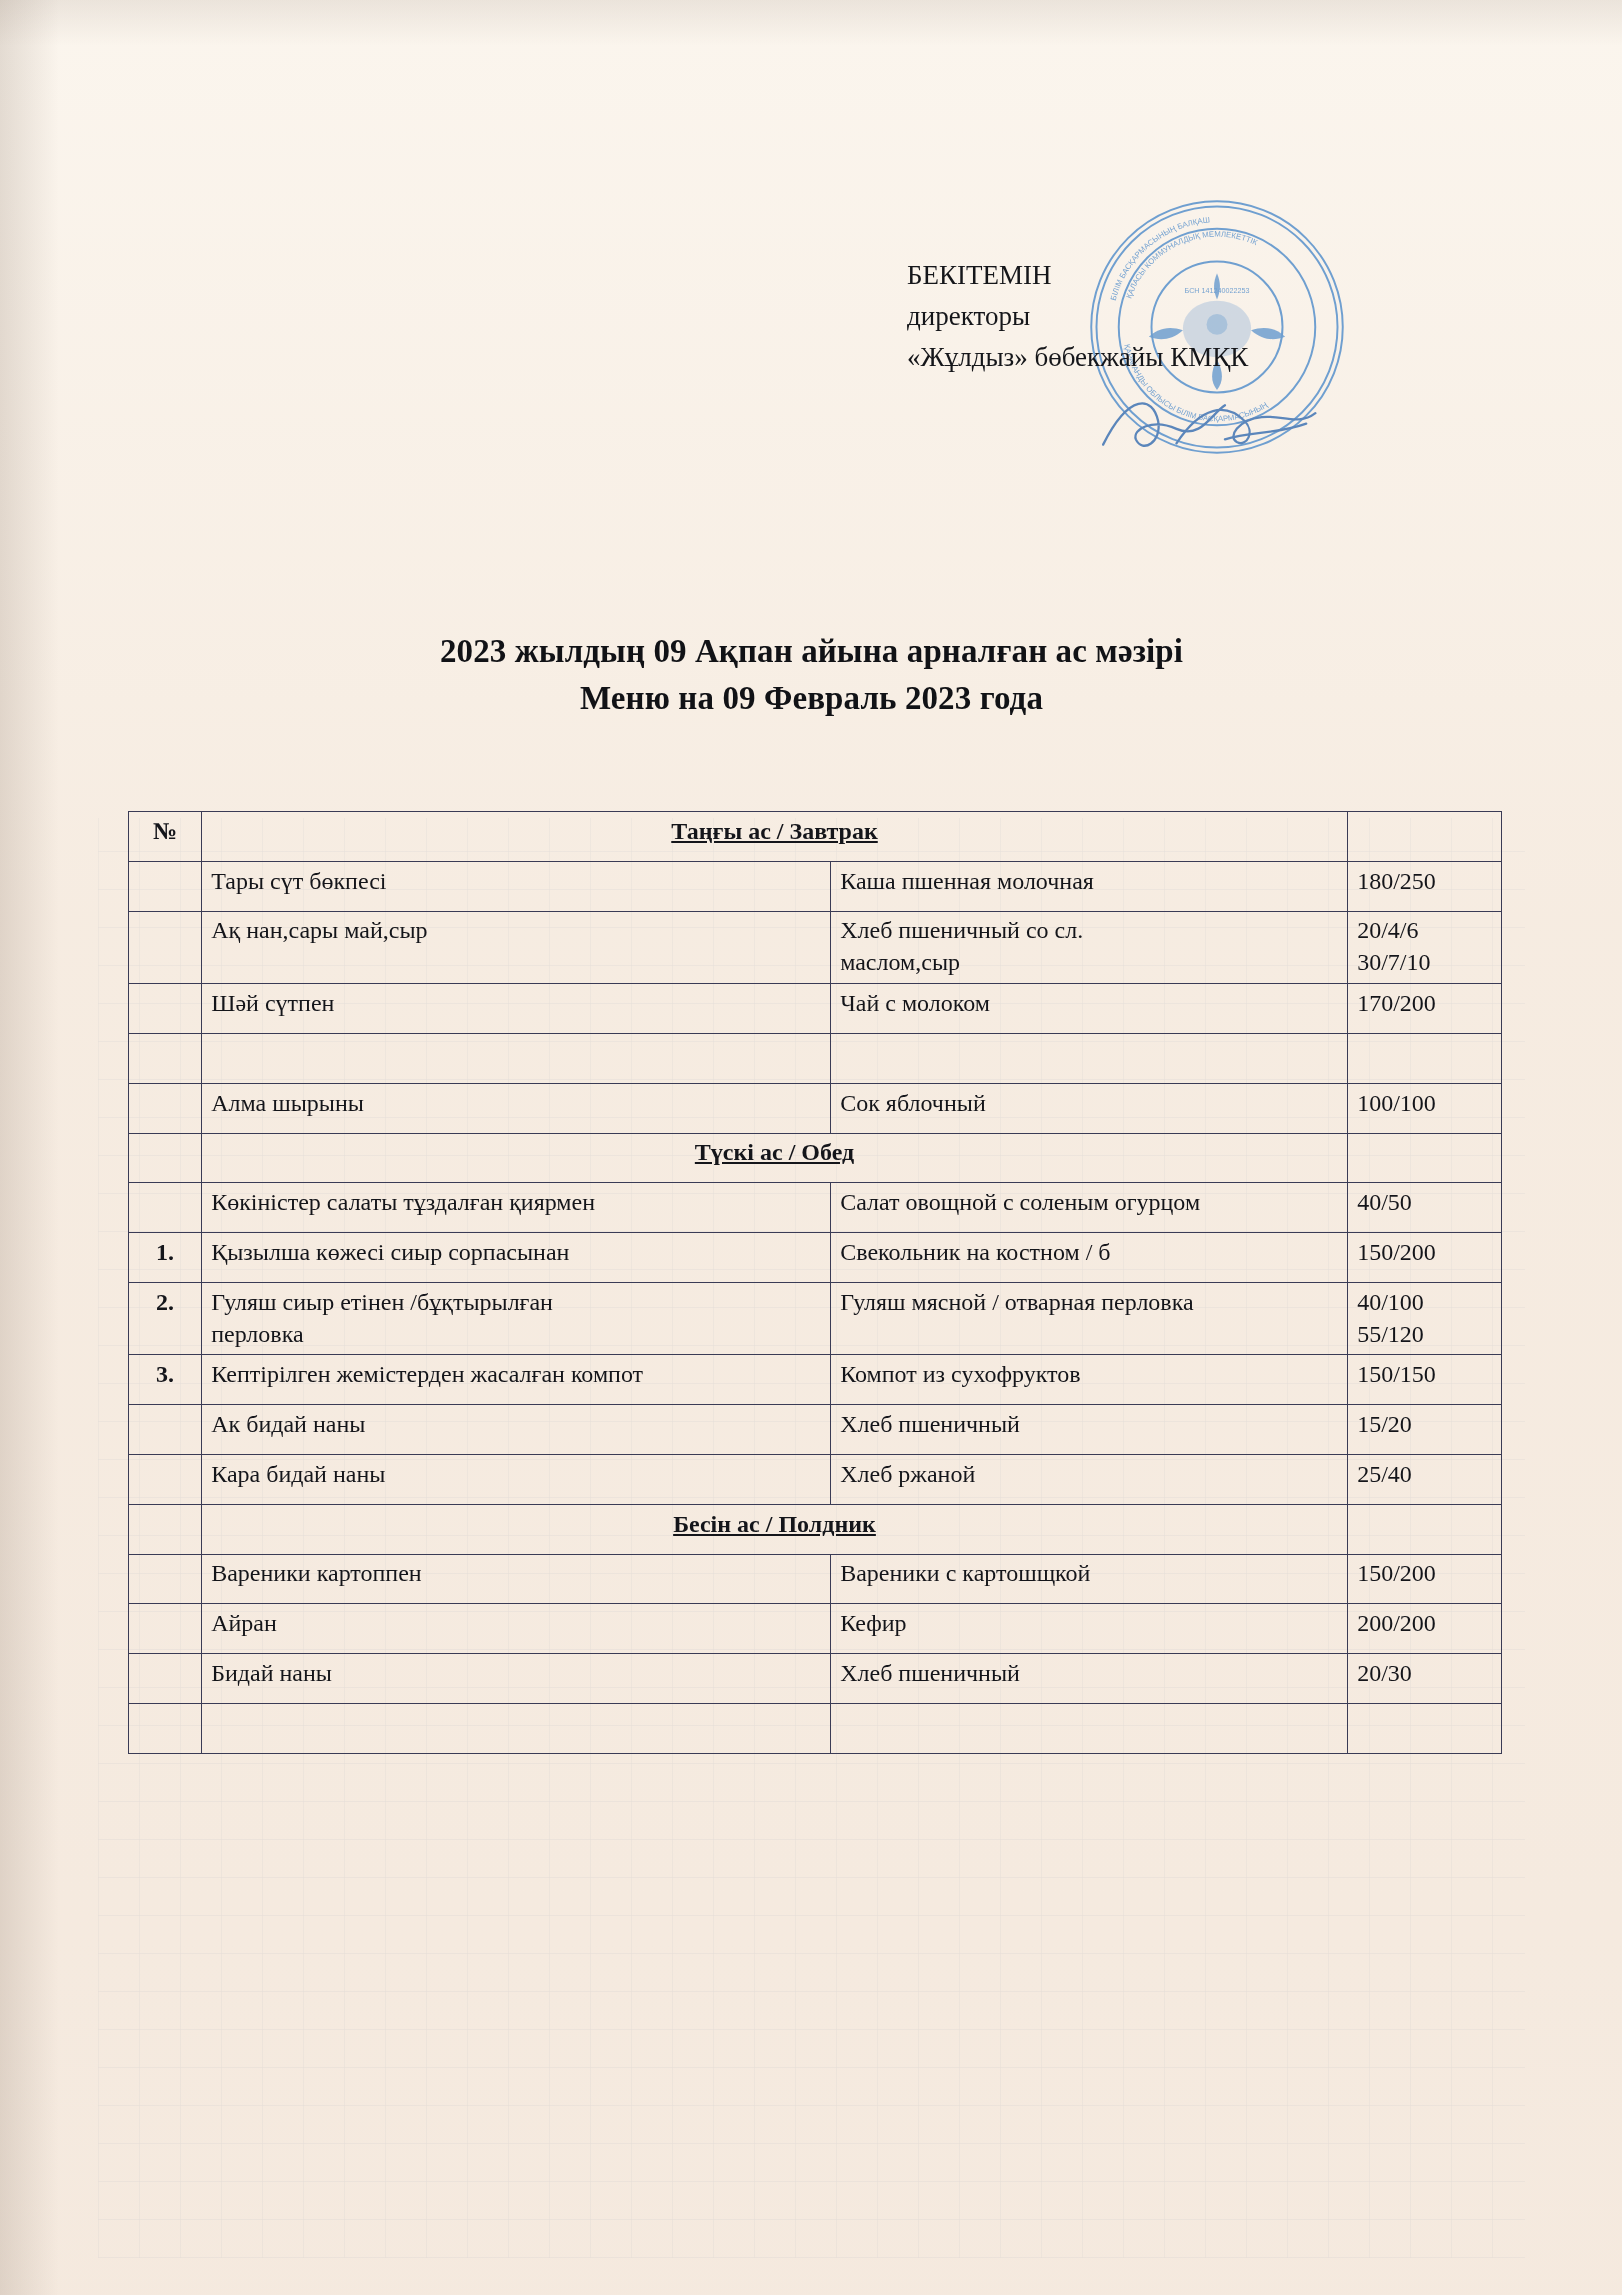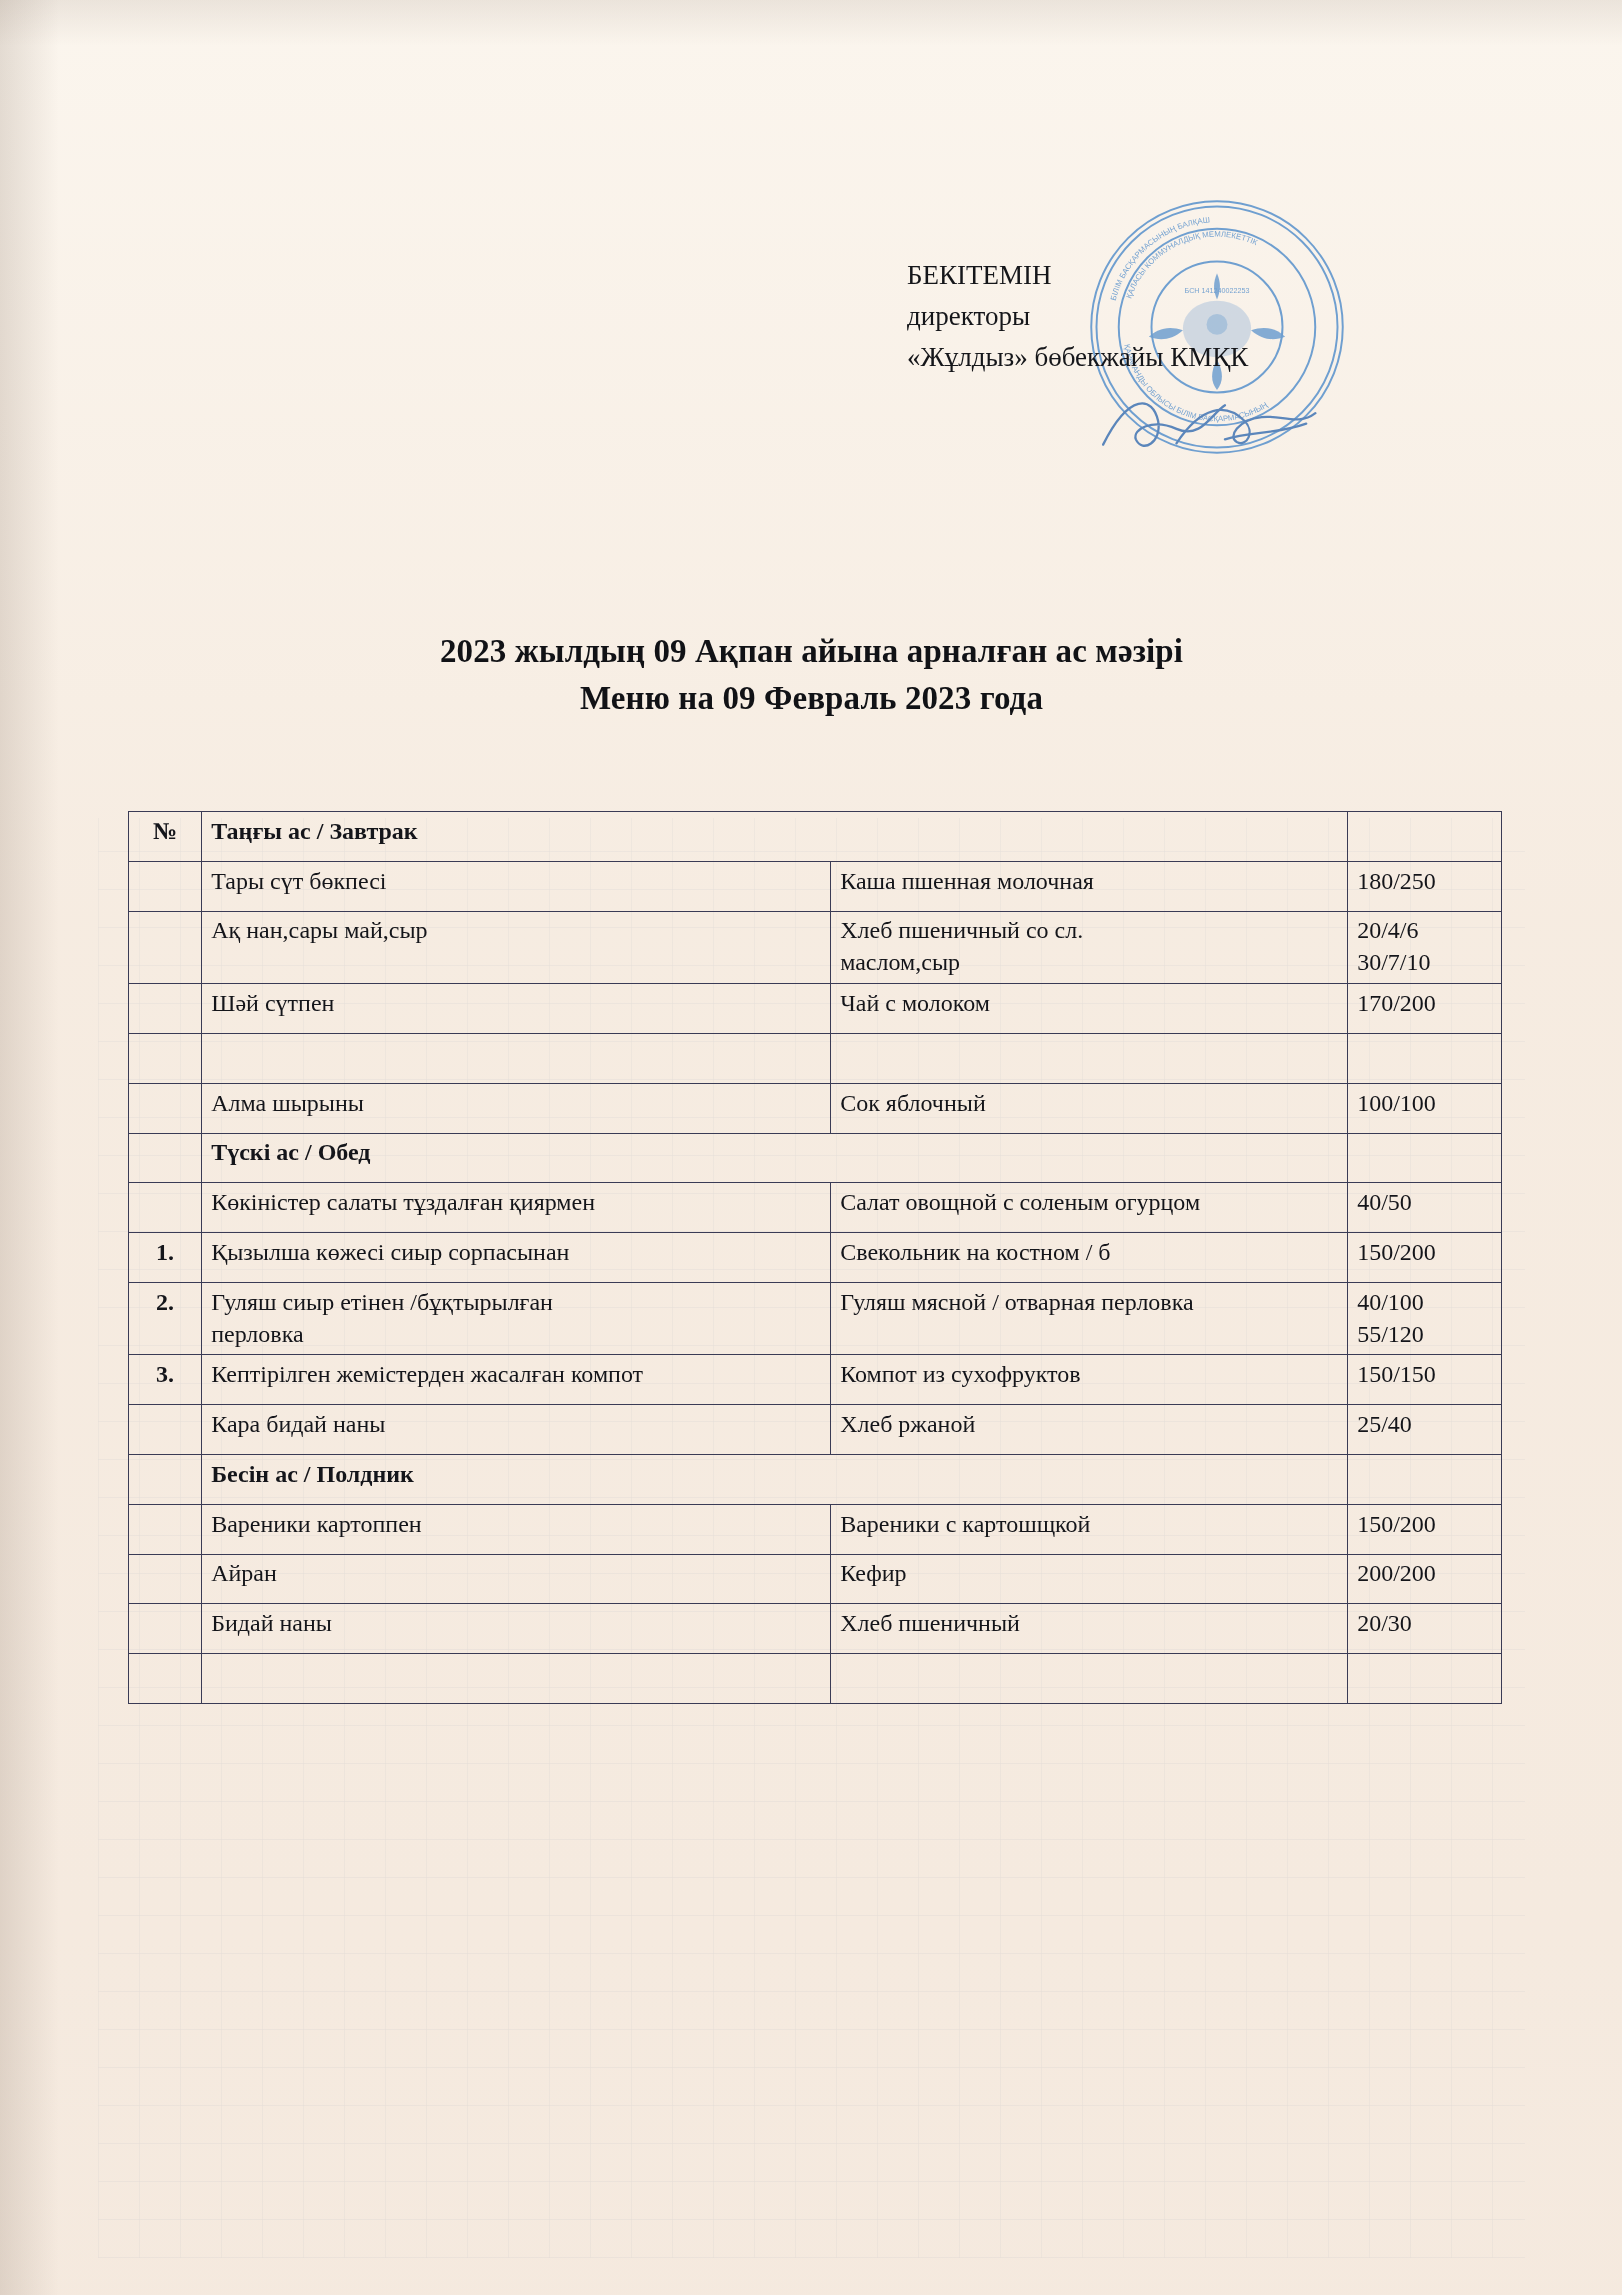--- a/index.html
+++ b/index.html
@@ -145,24 +145,26 @@
     font-size: 26px;
   }
   td.gram {
     white-space: pre-line;
     font-size: 24px;
   }
   td.kz, td.ru {
     white-space: pre-line;
   }
   td.section {
+    text-align: center;
     font-weight: bold;
     font-size: 27.5px;
     padding-top: 2.6px;
     padding-bottom: 2.6px;
+    text-decoration: underline;
   }
   td.empty { height: 38px; }
   .hash {
     font-weight: bold;
     font-size: 26px;
   }
 </style>
 </head>
 <body>
 
@@ -293,20 +295,26 @@
 55/120</td>
           </tr>
           <tr>
             <td class="num">3.</td>
             <td class="kz">Кептірілген жемістерден жасалған компот</td>
             <td class="ru">Компот из сухофруктов</td>
             <td class="gram">150/150</td>
           </tr>
           <tr>
             <td class="num"></td>
+            <td class="kz">Ак бидай наны</td>
+            <td class="ru">Хлеб пшеничный</td>
+            <td class="gram">15/20</td>
+          </tr>
+          <tr>
+            <td class="num"></td>
             <td class="kz">Кара бидай наны</td>
             <td class="ru">Хлеб ржаной</td>
             <td class="gram">25/40</td>
           </tr>
           <tr>
             <td class="num"></td>
             <td class="section" colspan="2">Бесін ас / Полдник</td>
             <td class="gram"></td>
           </tr>
           <tr>

